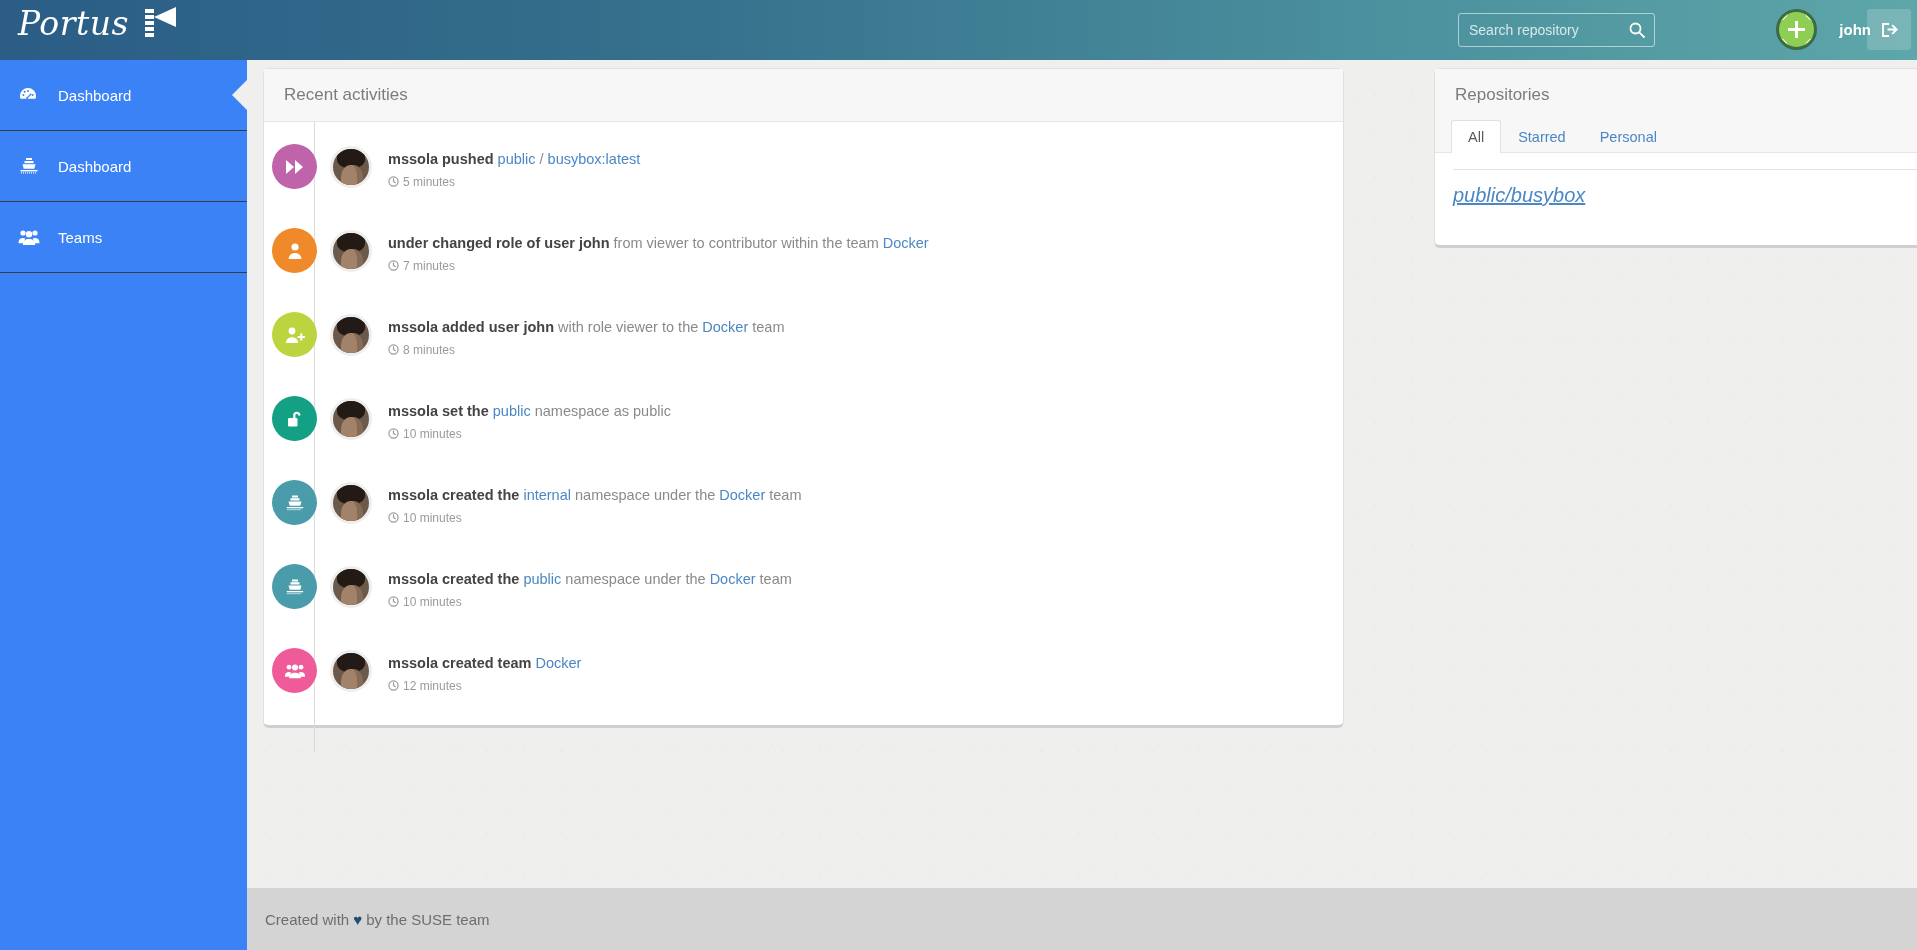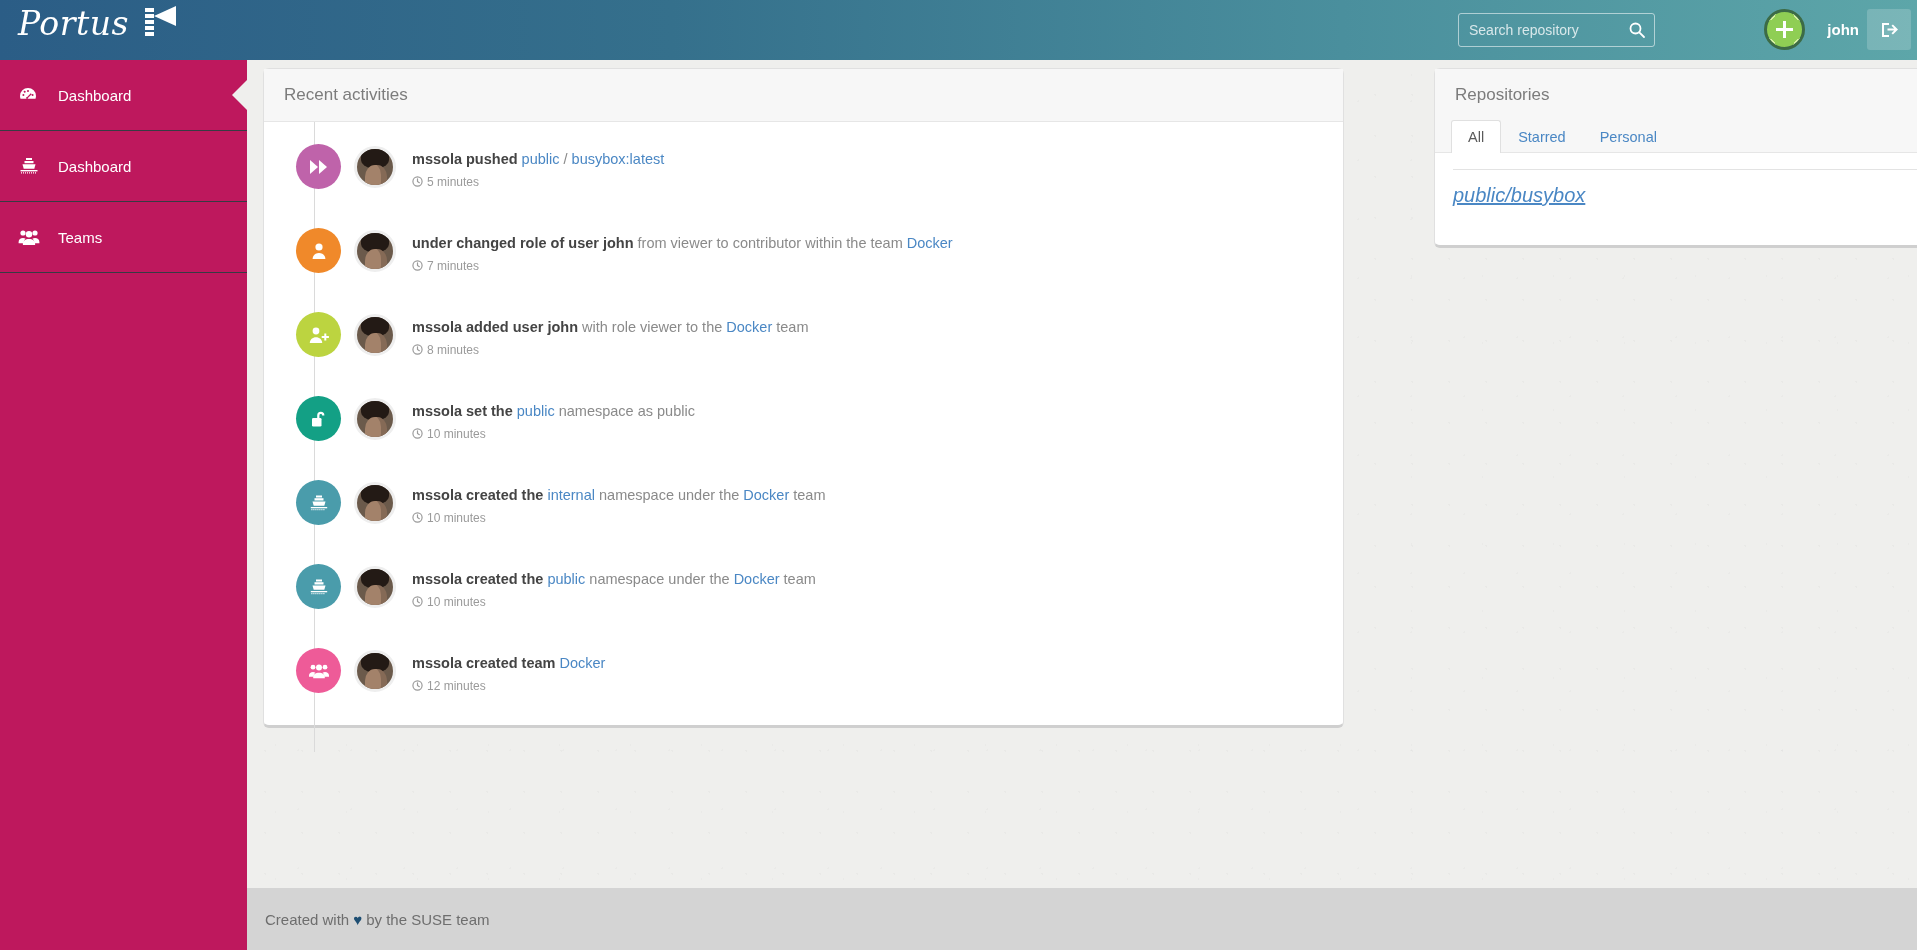--- a/index.html
+++ b/index.html
@@ -20,21 +20,21 @@
   }
 
   
   .topbar {
     position: absolute; top: 0; left: 0; width: 1917px; height: 60px;
     background: linear-gradient(to right, #2b5d86 0%, #35708c 35%, #4a8f9d 70%, #5da6a9 100%);
     z-index: 30;
   }
   .logo-wrap {
     position: absolute; left: 18px; top: 4px;
-    display: flex; align-items: flex-start; gap: 14px;
+    display: flex; align-items: center; gap: 14px;
   }
   .logo-text {
     font-family: "DejaVu Serif", serif;
     font-style: italic;
     font-size: 33px;
     color: #ffffff;
     letter-spacing: .5px;
     font-weight: 400;
   }
   .logo-mark { position: relative; width: 34px; height: 38px; }
@@ -63,21 +63,21 @@
     color: #ffffff; font-size: 14px; font-family: "Liberation Sans", sans-serif;
   }
   .search-box input::placeholder { color: rgba(255,255,255,.78); }
   .search-icon {
     position: absolute; right: 8px; top: 7px; width: 18px; height: 18px;
     cursor: pointer;
   }
   .search-icon svg { display: block; }
 
   .user-area {
-    position: absolute; right: 58px; top: 9px;
+    position: absolute; right: 46px; top: 9px;
     display: flex; align-items: center; gap: 22px;
   }
   .identicon {
     width: 41px; height: 41px; border-radius: 50%;
     background: #8fce54;
     border: 3px solid #3c6b46;
     position: relative; overflow: hidden;
   }
   .identicon::before {
     content: ""; position: absolute; left: 9px; top: 9px; width: 17px; height: 17px;
@@ -100,21 +100,21 @@
     width: 44px; height: 41px;
     background: rgba(255,255,255,.18);
     border-radius: 3px;
     display: flex; align-items: center; justify-content: center;
     cursor: pointer;
   }
 
   
   .sidebar {
     position: absolute; left: 0; top: 60px; width: 247px; height: 890px;
-    background: #be185d; z-index: 20;
+    background: #3b82f6; z-index: 20;
   }
   .nav-item {
     position: relative; height: 71px;
     display: flex; align-items: center; padding-left: 18px;
     border-bottom: 1px solid #373b43;
     color: #ffffff; font-size: 15px;
     cursor: pointer;
   }
   .nav-item .nav-icon {
     width: 34px; display: flex; align-items: center; justify-content: flex-start;
@@ -158,21 +158,21 @@
   #repos-card { left: 1434px; top: 68px; width: 524px; height: 180px; }
 
   
   .timeline { position: relative; padding: 22px 0 30px 0; }
   .timeline::before {
     content: ""; position: absolute; left: 50px; top: 0; bottom: 10px;
     width: 1px; background: #dadada;
   }
   .activity {
     position: relative; display: flex; align-items: flex-start;
-    padding: 0 0 0 32px; margin-bottom: 18px; min-height: 66px;
+    padding: 0 0 0 8px; margin-bottom: 18px; min-height: 66px;
   }
   .act-icon {
     width: 45px; height: 45px; border-radius: 50%;
     display: flex; align-items: center; justify-content: center;
     flex: 0 0 45px; color: #ffffff; z-index: 2;
   }
   .act-avatar {
     width: 42px; height: 42px; border-radius: 50%;
     margin-left: 13px; margin-top: 2px; flex: 0 0 42px;
     border: 3px solid #eeeeee;

